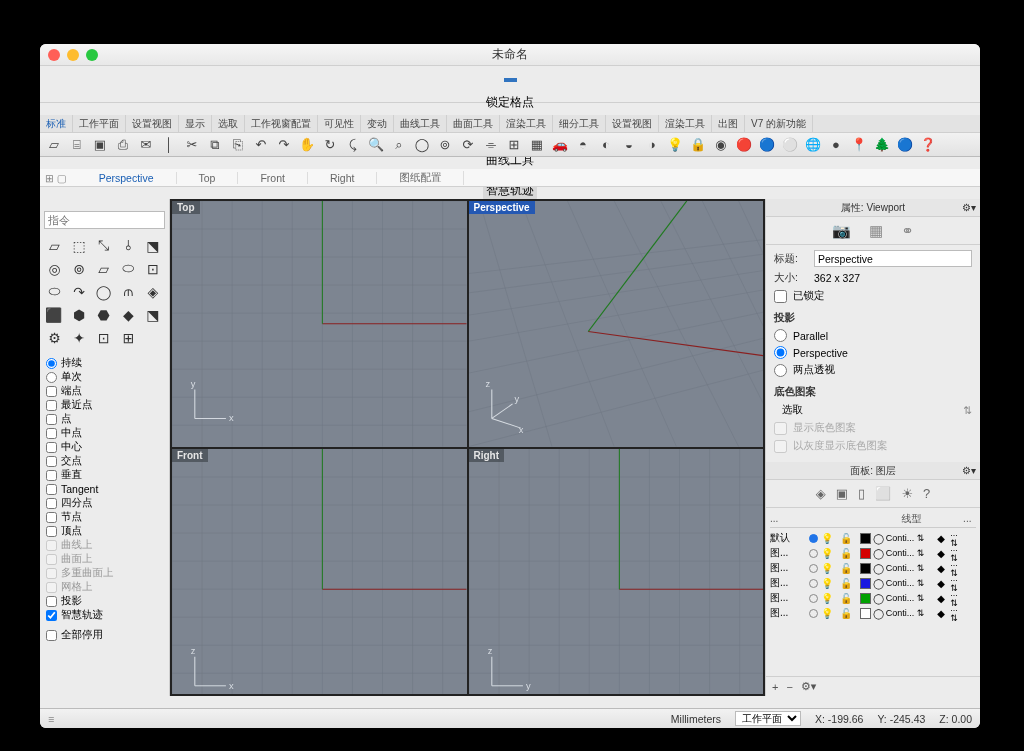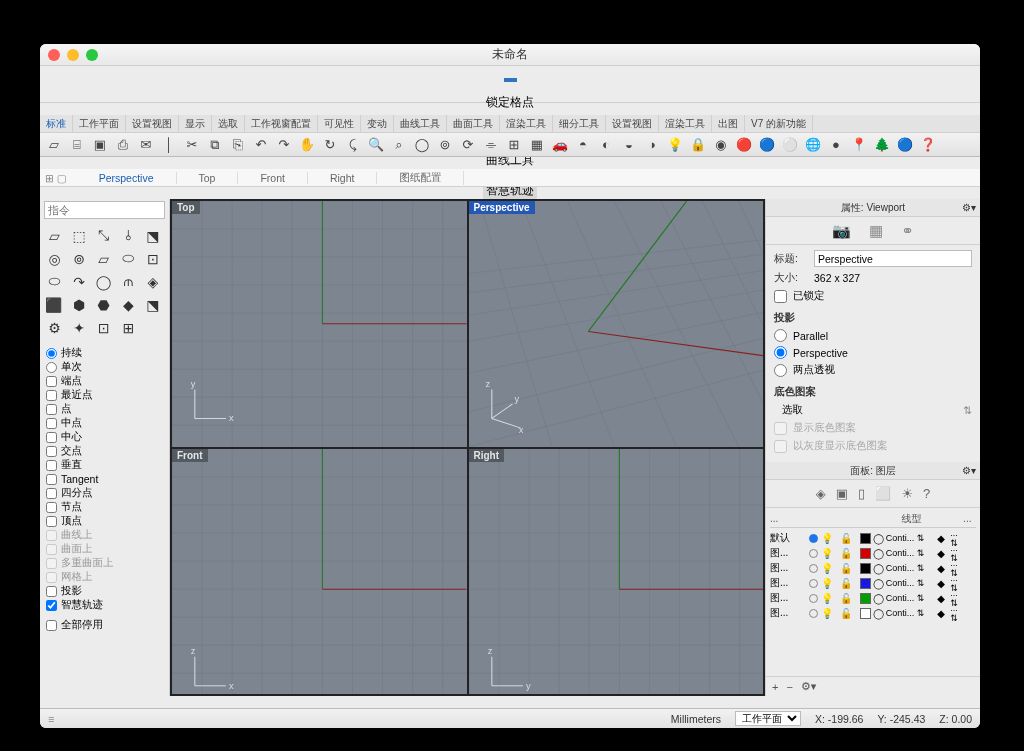--- a/index.html
+++ b/index.html
@@ -19,21 +19,21 @@
 .tabbar { height: 18px; display: flex; align-items: flex-start; background: #e3e3e3; border-bottom: 1px solid #cfcfcf; font-size: 10px; }
 .tabbar .tab { padding: 2px 6px; border-right: 1px solid #cfcfcf; color: #444; }
 .tabbar .tab.active { color: #1a5fb4; }
 .toolbar { height: 24px; display: flex; align-items: center; gap: 3px; padding: 0 4px; background: linear-gradient(#f2f2f2,#e2e2e2); border-bottom: 1px solid #bbb; }
 .tbtn { width: 20px; height: 20px; display: inline-flex; align-items: center; justify-content: center; font-size: 13px; color: #444; }
 .vtabstrip { height: 18px; display: flex; align-items: center; background: #f7f7f7; border-bottom: 1px solid #d0d0d0; font-size: 10.5px; color: #666; padding-left: 130px; }
 .vtabstrip .vt { padding: 0 22px; border-right: 1px solid #ddd; }
 .vtabstrip .vt.active { color: #1a5fb4; font-weight: 500; }
 .content { flex: 1; display: flex; overflow: hidden; }
 .left { width: 130px; background: #ececec; border-right: 1px solid #cfcfcf; display: flex; flex-direction: column; font-size: 10.5px; }
-.cmdbox { margin: 2px 4px 4px 4px; }
+.cmdbox { margin: 12px 4px 4px 4px; }
 .cmdbox input { width: 100%; height: 18px; font-size: 11px; border: 1px solid #bbb; padding: 0 3px; background: #fff; }
 .toolgrid { display: grid; grid-template-columns: repeat(5, 1fr); gap: 2px; padding: 2px 4px 6px 4px; }
 .toolgrid .tg { width: 21px; height: 21px; display: flex; align-items: center; justify-content: center; color: #333; font-size: 14px; }
 .osnaps { padding: 2px 6px; overflow: hidden; }
 .osnaps .row { display: flex; align-items: center; gap: 4px; height: 14px; }
 .osnaps input[type=radio], .osnaps input[type=checkbox] { margin: 0; width: 11px; height: 11px; }
 .osnaps .dis { color: #999; }
 .center { flex: 1; background: #222; display: grid; grid-template-columns: 1fr 1fr; grid-template-rows: 1fr 1fr; gap: 2px; padding: 2px; }
 .viewport { background: #7d8591; position: relative; overflow: hidden; }
 .viewport .lbl { position: absolute; top: 0; left: 0; padding: 1px 5px; font-size: 10px; font-weight: bold; color: #e5e5e5; background: rgba(50,55,60,0.55); }

